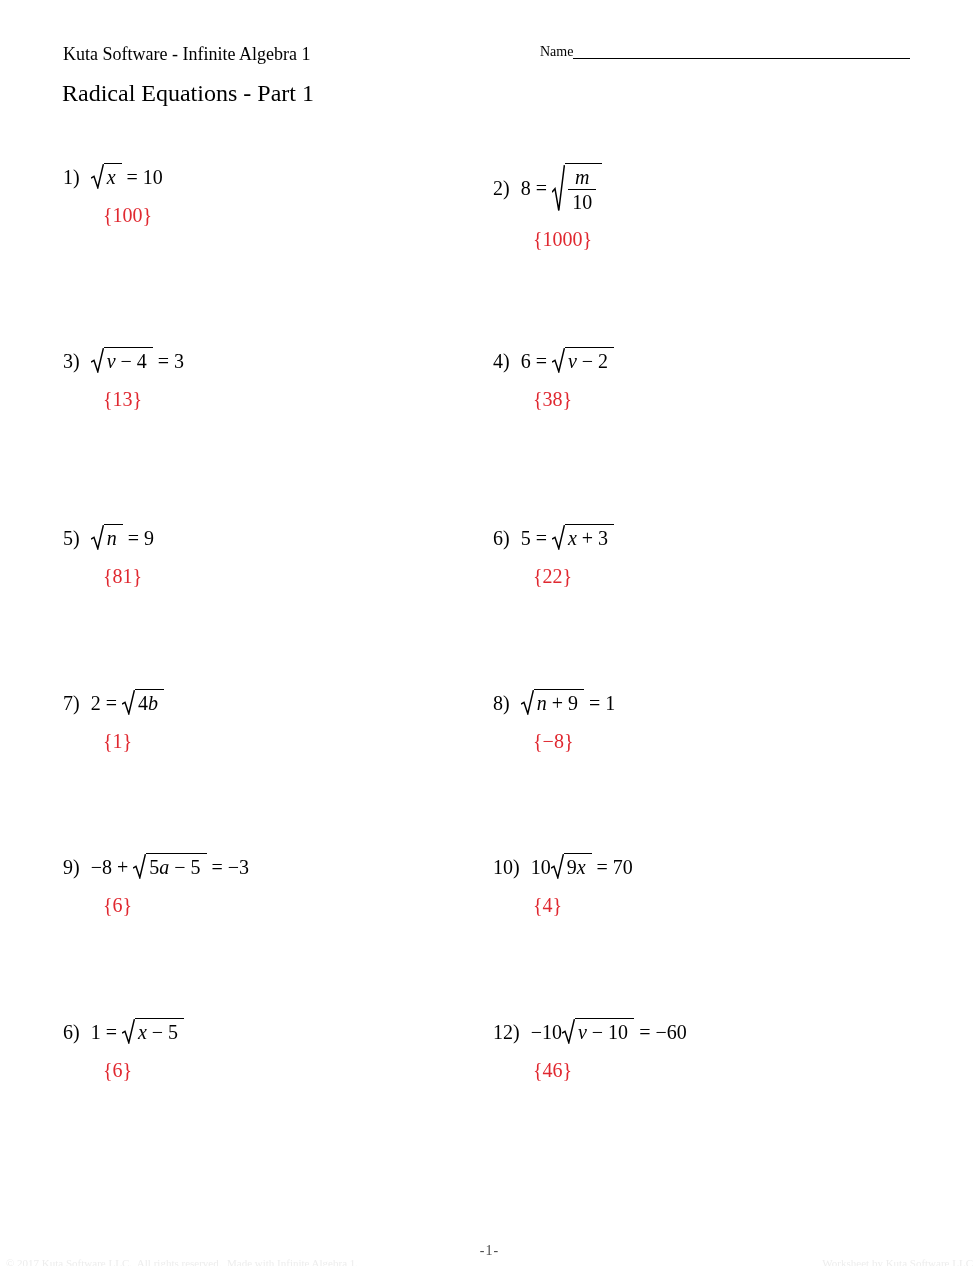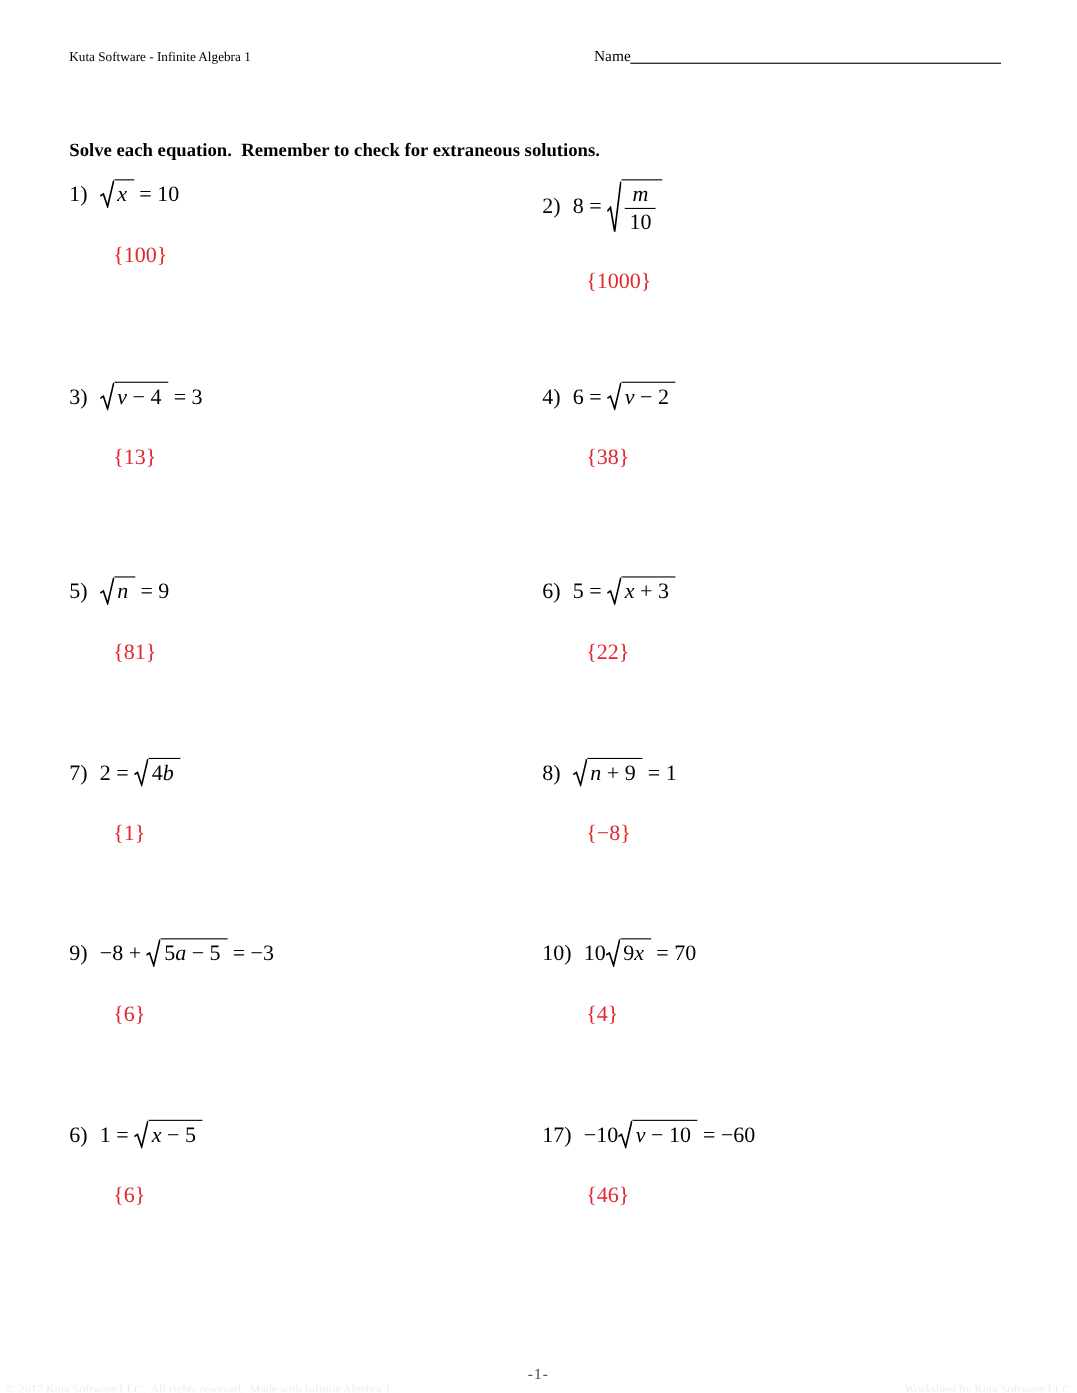--- a/index.html
+++ b/index.html
@@ -1,55 +1,55 @@
 <!DOCTYPE html>
 <html style="--answer-red: #e02830;"><head>
 <meta charset="utf-8">
 <style>
   html,body{margin:0;padding:0;background:#fff;}
   .page{position:relative;width:979px;height:1266px;background:#ffffff;overflow:hidden;
         font-family:"Liberation Serif",serif;color:#000;}
-  .brand{position:absolute;left:63px;top:44px;font-size:12px;}
+  .brand{position:absolute;left:63px;top:44px;font-size:18px;}
   .name-line{position:absolute;left:540px;top:44px;font-size:14px;}
   .title{position:absolute;left:62px;top:80px;font-size:24px;}
   .date-line{position:absolute;left:635px;top:87px;font-size:18px;}
   .uline{display:inline-block;border-bottom:1.4px solid #000;vertical-align:-3px;height:2px;}
   .u-name{width:337px;}
   .u-date{width:146px;}
   .u-period{width:33px;}
   .date-gap{display:inline-block;width:14px;}
   .instructions{position:absolute;left:63px;top:127px;font-size:17px;font-weight:bold;white-space:pre-wrap;}
   .problem{position:absolute;font-size:20px;}
   .eq{display:flex;align-items:baseline;white-space:pre;line-height:1.15;}
   .eq.center{align-items:center;}
   .pnum{margin-right:11px;}
   .sqrt{position:relative;display:inline-block;padding-left:13px;}
   .rsign{position:absolute;left:0;top:0;width:13px;height:100%;}
   .rad{display:inline-block;border-top:1.5px solid #000;padding:2px 6px 0 3px;}
   .var{font-style:italic;font-family:"Liberation Serif",serif;}
   .frac{display:inline-flex;flex-direction:column;align-items:center;line-height:1.1;text-align:center;}
   .fnum{border-bottom:1.4px solid #000;padding:0 7px 1px 7px;}
   .fden{padding-top:1px;}
-  .answer{color:var(--answer-red,#e02830);font-size:20px;margin:32px 0 0 40px;display:inline-block;}
+  .answer{color:var(--answer-red,#e02830);font-size:20px;margin:15px 0 0 40px;display:inline-block;}
   .pagenum{position:absolute;left:0;top:1243px;width:100%;text-align:center;font-size:14px;color:#4a4a4a;letter-spacing:1px;}
   .foot-left{position:absolute;left:6px;top:1257px;font-size:11px;color:#ededed;white-space:pre;}
   .foot-right{position:absolute;right:6px;top:1257px;font-size:11px;color:#ededed;}
 </style>
 </head>
 <body>
 
 <div class="page">
 
   <div class="brand">Kuta Software - Infinite Algebra 1</div>
 
   <div class="name-line"><span>Name</span><span class="uline u-name"></span></div>
 
+  <div class="title">Radical Equations - Part 1</div>
 
 
-  <div class="instructions">Solve each equation.  Remember to check for extraneous solutions.</div>
 
   <div id="problems">
       <div class="problem" style="left: 63px; top: 163px;"><div class="eq"><span class="pnum">1)</span><span class="sqrt"><svg class="rsign" viewBox="0 0 13 24" preserveAspectRatio="none" aria-hidden="true">
               <path d="M0 14 L3 12.3 L6.8 22.8 L12.4 1" fill="none" stroke="#000" stroke-width="1.5" vector-effect="non-scaling-stroke"></path>
             </svg><span class="rad"><i class="var">x</i></span></span><span> = 10</span></div><div class="answer">{100}</div></div>
       <div class="problem" style="left: 493px; top: 163px;"><div class="eq center"><span class="pnum">2)</span><span>8 = </span><span class="sqrt"><svg class="rsign" viewBox="0 0 13 24" preserveAspectRatio="none" aria-hidden="true">
               <path d="M0 14 L3 12.3 L6.8 22.8 L12.4 1" fill="none" stroke="#000" stroke-width="1.5" vector-effect="non-scaling-stroke"></path>
             </svg><span class="rad"><span class="frac"><span class="fnum"><i class="var">m</i></span><span class="fden">10</span></span></span></span></div><div class="answer">{1000}</div></div>
       <div class="problem" style="left: 63px; top: 347px;"><div class="eq"><span class="pnum">3)</span><span class="sqrt"><svg class="rsign" viewBox="0 0 13 24" preserveAspectRatio="none" aria-hidden="true">
               <path d="M0 14 L3 12.3 L6.8 22.8 L12.4 1" fill="none" stroke="#000" stroke-width="1.5" vector-effect="non-scaling-stroke"></path>
@@ -71,21 +71,21 @@
             </svg><span class="rad"><i class="var">n</i> + 9</span></span><span> = 1</span></div><div class="answer">{−8}</div></div>
       <div class="problem" style="left: 63px; top: 853px;"><div class="eq"><span class="pnum">9)</span><span>−8 + </span><span class="sqrt"><svg class="rsign" viewBox="0 0 13 24" preserveAspectRatio="none" aria-hidden="true">
               <path d="M0 14 L3 12.3 L6.8 22.8 L12.4 1" fill="none" stroke="#000" stroke-width="1.5" vector-effect="non-scaling-stroke"></path>
             </svg><span class="rad">5<i class="var">a</i> − 5</span></span><span> = −3</span></div><div class="answer">{6}</div></div>
       <div class="problem" style="left: 493px; top: 853px;"><div class="eq"><span class="pnum">10)</span><span>10</span><span class="sqrt"><svg class="rsign" viewBox="0 0 13 24" preserveAspectRatio="none" aria-hidden="true">
               <path d="M0 14 L3 12.3 L6.8 22.8 L12.4 1" fill="none" stroke="#000" stroke-width="1.5" vector-effect="non-scaling-stroke"></path>
             </svg><span class="rad">9<i class="var">x</i></span></span><span> = 70</span></div><div class="answer">{4}</div></div>
       <div class="problem" style="left: 63px; top: 1018px;"><div class="eq"><span class="pnum">6)</span><span>1 = </span><span class="sqrt"><svg class="rsign" viewBox="0 0 13 24" preserveAspectRatio="none" aria-hidden="true">
               <path d="M0 14 L3 12.3 L6.8 22.8 L12.4 1" fill="none" stroke="#000" stroke-width="1.5" vector-effect="non-scaling-stroke"></path>
             </svg><span class="rad"><i class="var">x</i> − 5</span></span></div><div class="answer">{6}</div></div>
-      <div class="problem" style="left: 493px; top: 1018px;"><div class="eq"><span class="pnum">17)</span><span>−10</span><span class="sqrt"><svg class="rsign" viewBox="0 0 13 24" preserveAspectRatio="none" aria-hidden="true">
+      <div class="problem" style="left: 493px; top: 1018px;"><div class="eq"><span class="pnum">12)</span><span>−10</span><span class="sqrt"><svg class="rsign" viewBox="0 0 13 24" preserveAspectRatio="none" aria-hidden="true">
               <path d="M0 14 L3 12.3 L6.8 22.8 L12.4 1" fill="none" stroke="#000" stroke-width="1.5" vector-effect="non-scaling-stroke"></path>
             </svg><span class="rad"><i class="var">v</i> − 10</span></span><span> = −60</span></div><div class="answer">{46}</div></div>
     </div>
 
   <div class="pagenum">-1-</div>
   <div class="foot-left">© 2017 Kuta Software LLC.  All rights reserved.  Made with Infinite Algebra 1.</div>
   <div class="foot-right">Worksheet by Kuta Software LLC</div>
 
 </div>
 

